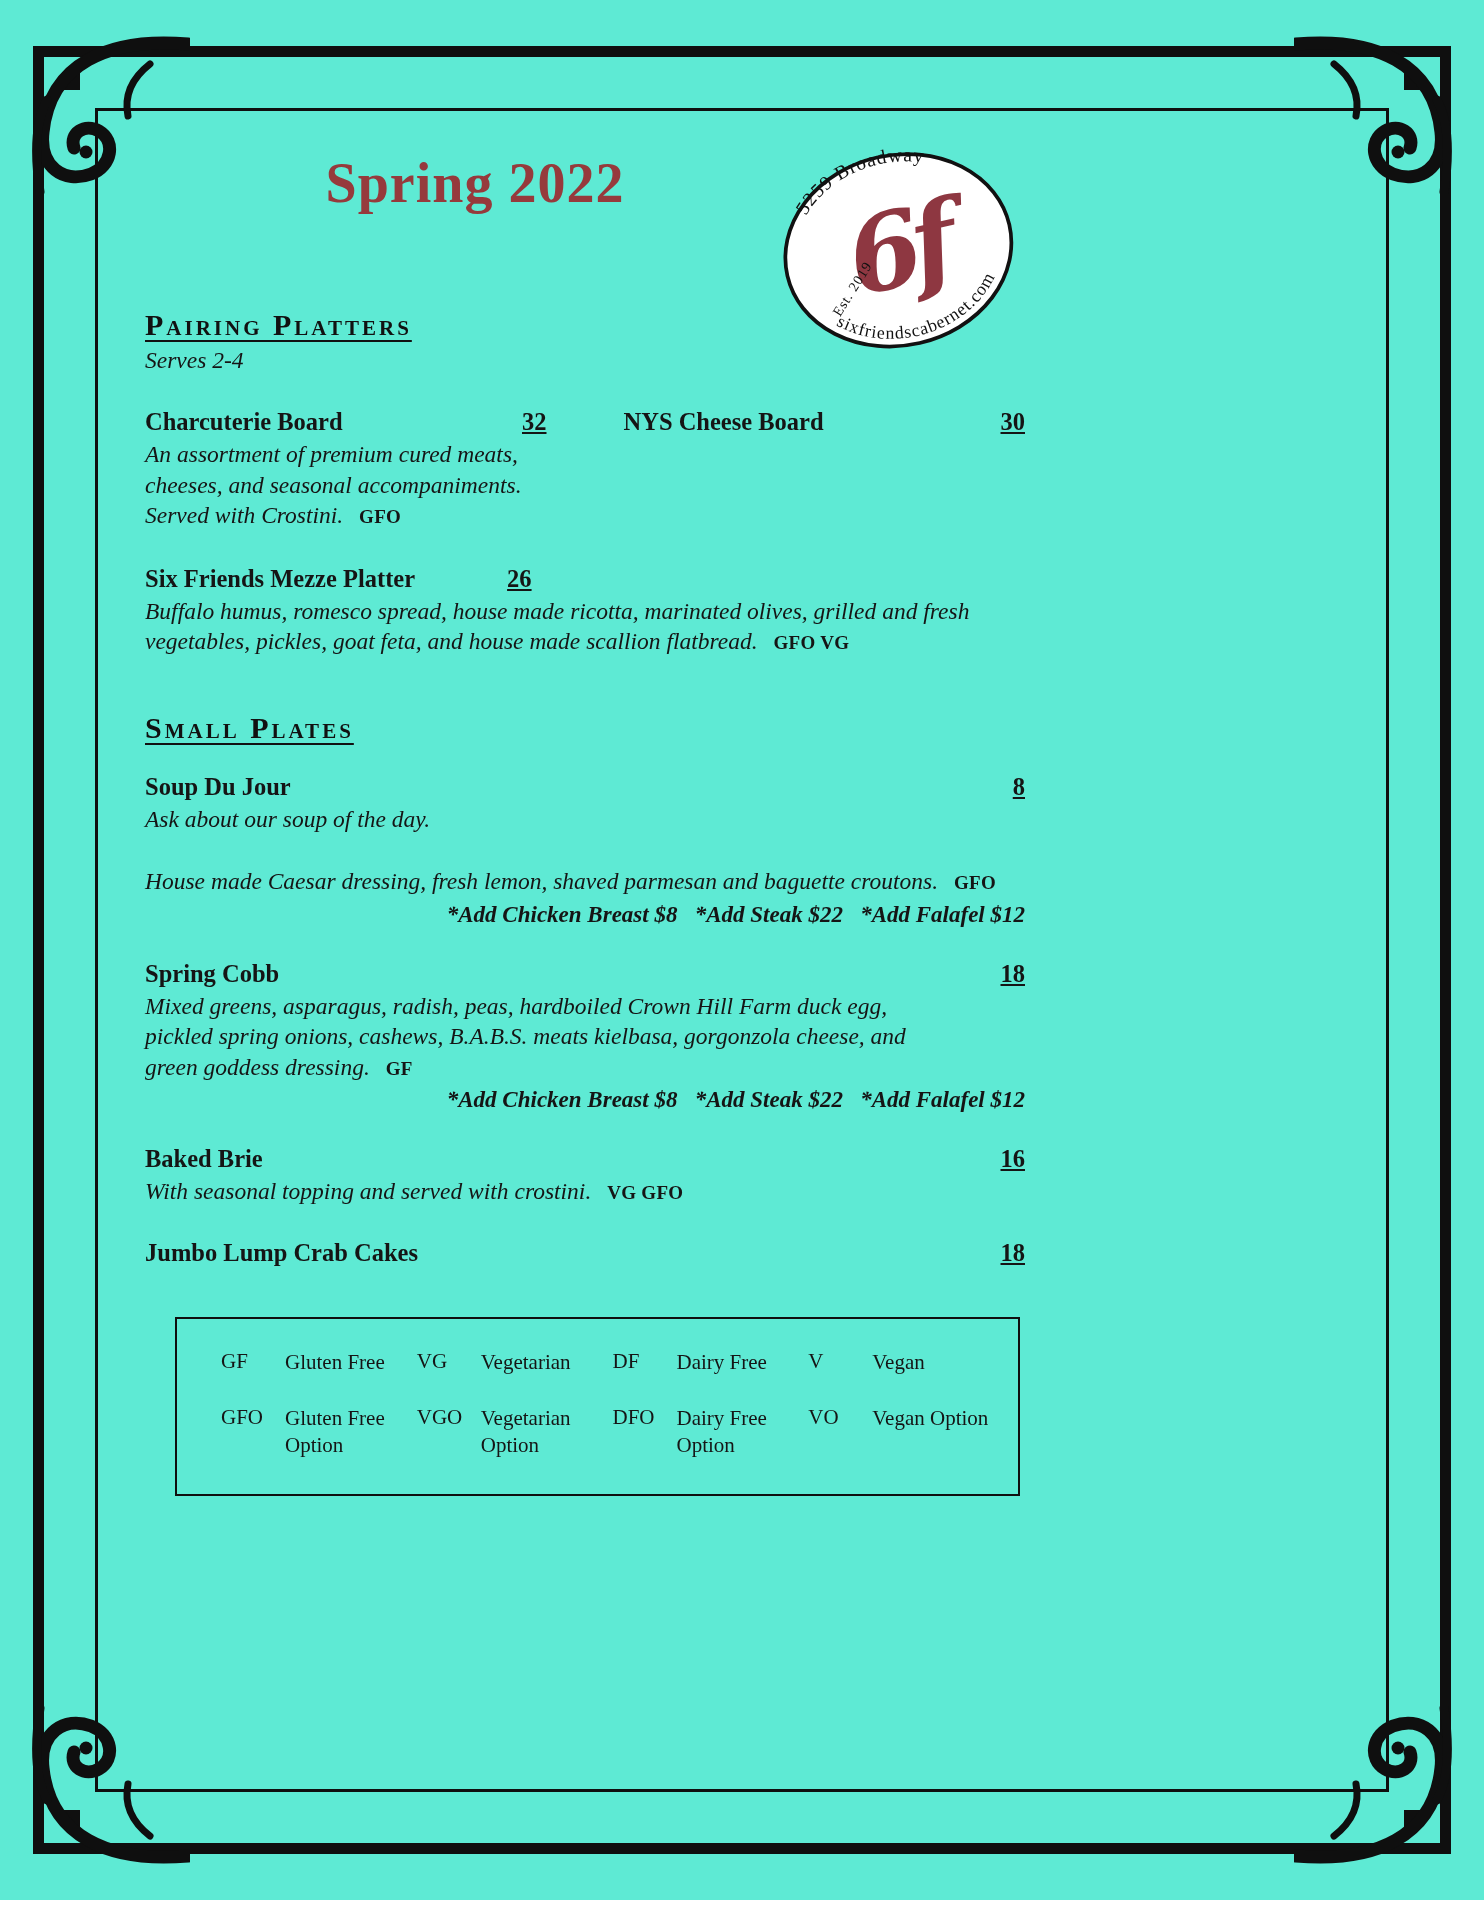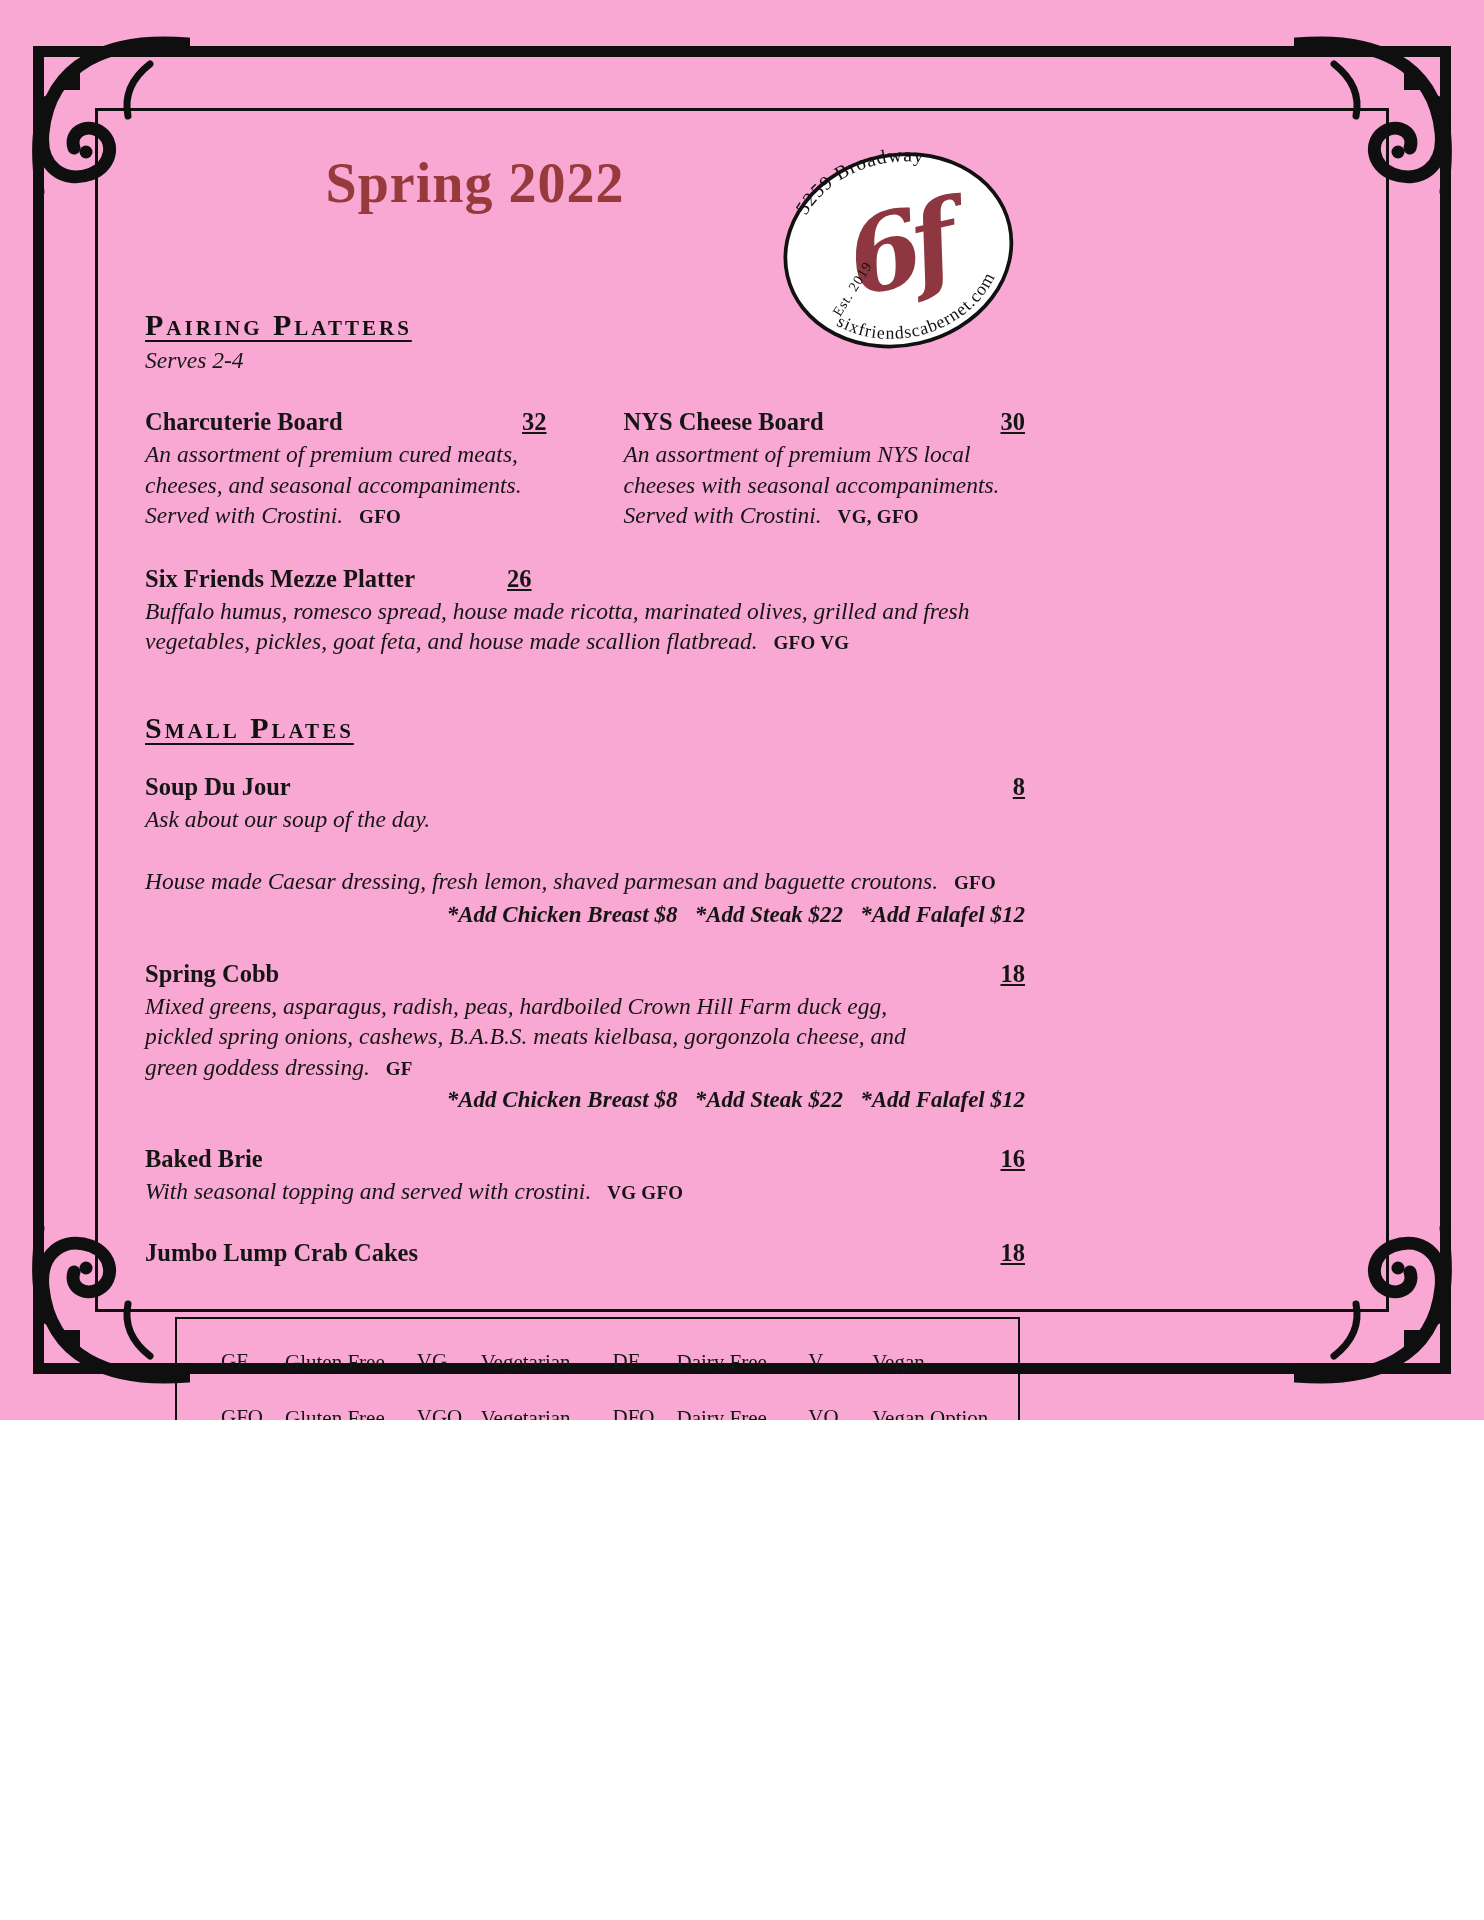--- a/index.html
+++ b/index.html
@@ -1,21 +1,21 @@
 <!DOCTYPE html>
 <html><head>
 <meta charset="utf-8">
 <style>
   * { box-sizing: border-box; }
   html, body { margin: 0; padding: 0; background: #ffffff; }
   .page {
     position: relative;
     width: 1484px;
-    height: 1420px;
-    background: #f9a8d4;
+    height: 1900px;
+    background: #5eead4;
     font-family: "Liberation Serif", serif;
     color: #151515;
     overflow: hidden;
     margin: 0 auto;
   }
 
   
   .frame-outer {
     position: absolute; top: 46px; bottom: 46px; left: 33px; right: 33px;
     border: 11px solid #0f0f0f;
@@ -173,24 +173,20 @@
           <div class="item-desc">
             <span>An assortment of premium cured meats, cheeses, and seasonal accompaniments. Served with Crostini.</span>
             <span class="tags">GFO</span>
           </div>
         </div>
         <div class="item">
           <div class="item-head">
             <span class="item-name">NYS Cheese Board</span>
             <span class="item-price">30</span>
           </div>
-          <div class="item-desc">
-            <span>An assortment of premium NYS local cheeses with seasonal accompaniments. Served with Crostini.</span>
-            <span class="tags">VG, GFO</span>
-          </div>
         </div>
       </div>
 
       <div class="item mezze">
         <div class="item-head inline">
           <span class="item-name">Six Friends Mezze Platter</span>
           <span class="item-price">26</span>
         </div>
         <div class="item-desc">
           <span>Buffalo humus, romesco spread, house made ricotta, marinated olives, grilled and fresh vegetables, pickles, goat feta, and house made scallion flatbread.</span>

